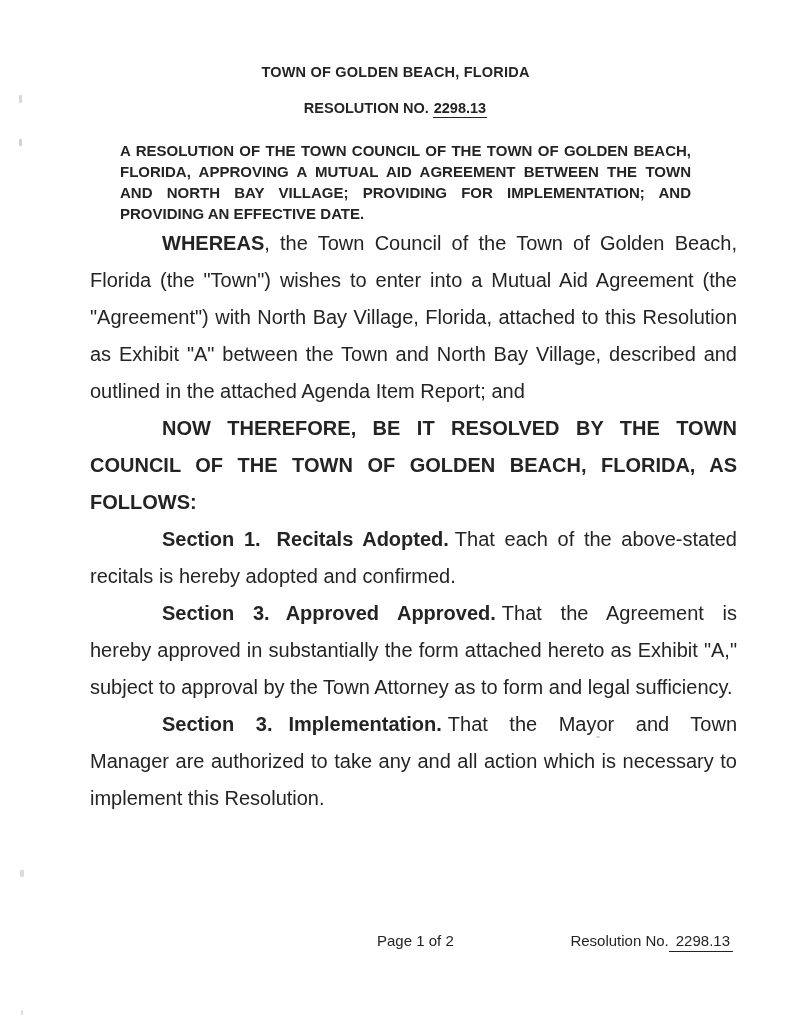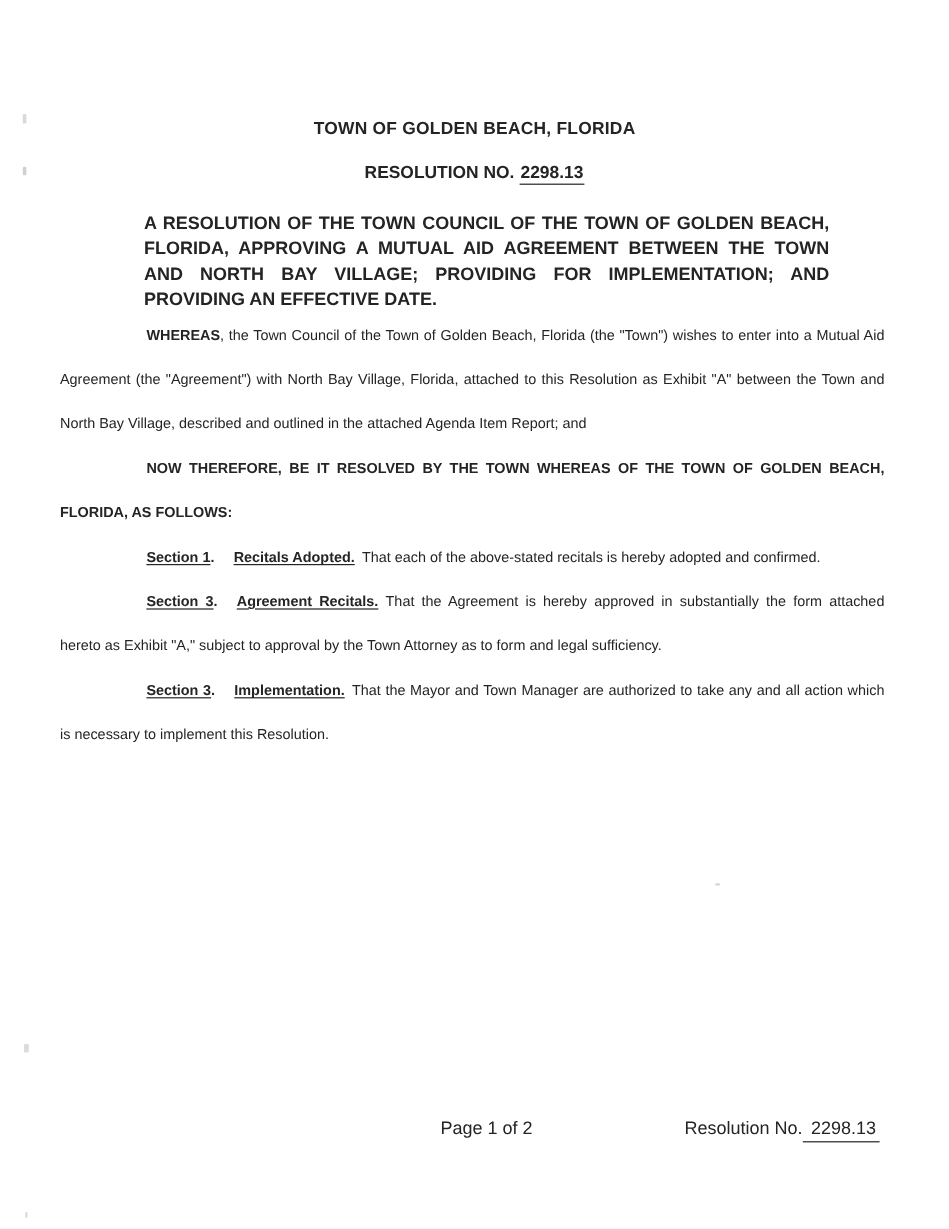--- a/index.html
+++ b/index.html
@@ -12,21 +12,21 @@
     width: 791px;
     height: 1024px;
     margin: 0 auto;
     background: #ffffff;
     font-family: "Liberation Sans", "DejaVu Sans", sans-serif;
     color: #242424;
     overflow: hidden;
   }
   .doc-title {
     margin: 0;
-    padding-top: 100px;
+    padding-top: 64px;
     text-align: center;
     font-weight: bold;
     font-size: 14.5px;
     letter-spacing: 0.2px;
   }
   .res-heading {
     margin-top: 20px;
     text-align: center;
     font-weight: bold;
     font-size: 14.5px;
@@ -36,43 +36,43 @@
     padding: 0 1px 1px 1px;
   }
   .summary {
     margin: 24px 100px 0 120px;
     font-weight: bold;
     font-size: 15px;
     line-height: 21px;
     text-align: justify;
   }
   .body-text {
-    margin: 1px 54px 0 50px;
-    font-size: 12px;
+    margin: 1px 54px 0 90px;
+    font-size: 20px;
     line-height: 37px;
     text-align: justify;
   }
   .body-text p {
     margin: 0;
     text-indent: 72px;
   }
   .b { font-weight: bold; }
-  .u { text-decoration: underline; text-underline-offset: 2px; }
+  .u { text-underline-offset: 2px; }
   .sec-title { margin-left: 16px; }
   .sec-text  { margin-left: 6px; }
   .footer {
     position: absolute;
     top: 932px;
     left: 0;
     right: 0;
     font-size: 15px;
   }
   .footer .page-label {
     position: absolute;
-    left: 367px;
+    left: 377px;
     top: 0;
   }
   .footer .res-label {
     position: absolute;
     right: 58px;
     top: 0;
     white-space: nowrap;
   }
   .footer .res-num {
     border-bottom: 1.2px solid #242424;
@@ -101,25 +101,25 @@
     <span class="num">2298.13</span>
   </div>
 
   <div class="summary">A RESOLUTION OF THE TOWN COUNCIL OF THE TOWN OF GOLDEN BEACH, FLORIDA, APPROVING A MUTUAL AID AGREEMENT BETWEEN THE TOWN AND NORTH BAY VILLAGE; PROVIDING FOR IMPLEMENTATION; AND PROVIDING AN EFFECTIVE DATE.</div>
 
   <div class="body-text">
 
     <p><span class="b">WHEREAS</span><span>, the Town Council of the Town of Golden Beach, Florida (the "Town") wishes to enter into a Mutual Aid Agreement (the "Agreement") with North Bay Village, Florida, attached to this Resolution as Exhibit "A" between the Town and North Bay Village, described and outlined in the attached Agenda Item Report; and</span></p>
 
 
-    <p class="b">NOW THEREFORE, BE IT RESOLVED BY THE TOWN WHEREAS OF THE TOWN OF GOLDEN BEACH, FLORIDA, AS FOLLOWS:</p>
+    <p class="b">NOW THEREFORE, BE IT RESOLVED BY THE TOWN COUNCIL OF THE TOWN OF GOLDEN BEACH, FLORIDA, AS FOLLOWS:</p>
 
     <p><span class="b u">Section 1</span><span class="b">.</span><span class="b u sec-title">Recitals Adopted.</span><span class="sec-text">That each of the above-stated recitals is hereby adopted and confirmed.</span></p>
 
-    <p><span class="b u">Section 3</span><span class="b">.</span><span class="b u sec-title">Agreement Recitals.</span><span class="sec-text">That the Agreement is hereby approved in substantially the form attached hereto as Exhibit "A," subject to approval by the Town Attorney as to form and legal sufficiency.</span></p>
+    <p><span class="b u">Section 3</span><span class="b">.</span><span class="b u sec-title">Approved Approved.</span><span class="sec-text">That the Agreement is hereby approved in substantially the form attached hereto as Exhibit "A," subject to approval by the Town Attorney as to form and legal sufficiency.</span></p>
 
     <p><span class="b u">Section 3</span><span class="b">.</span><span class="b u sec-title">Implementation.</span><span class="sec-text">That the Mayor and Town Manager are authorized to take any and all action which is necessary to implement this Resolution.</span></p>
 
 
   </div>
 
   <div class="footer">
     <span class="page-label">Page 1 of 2</span>
     <span class="res-label">
       <span>Resolution No.</span><span class="res-num">2298.13</span>

